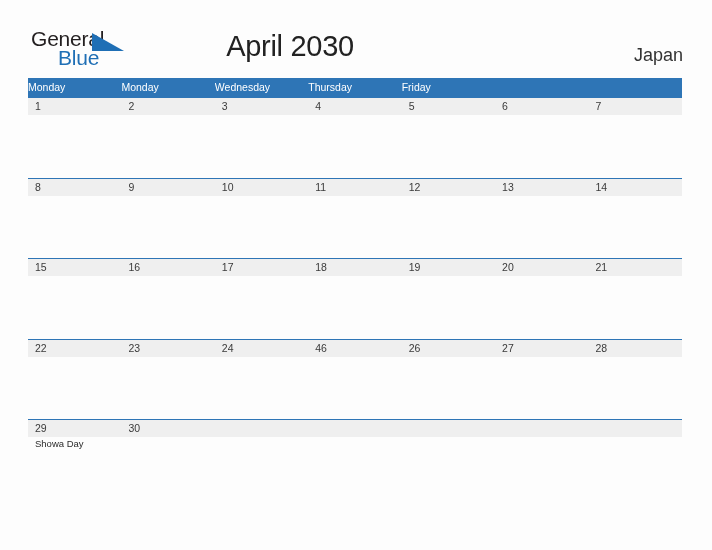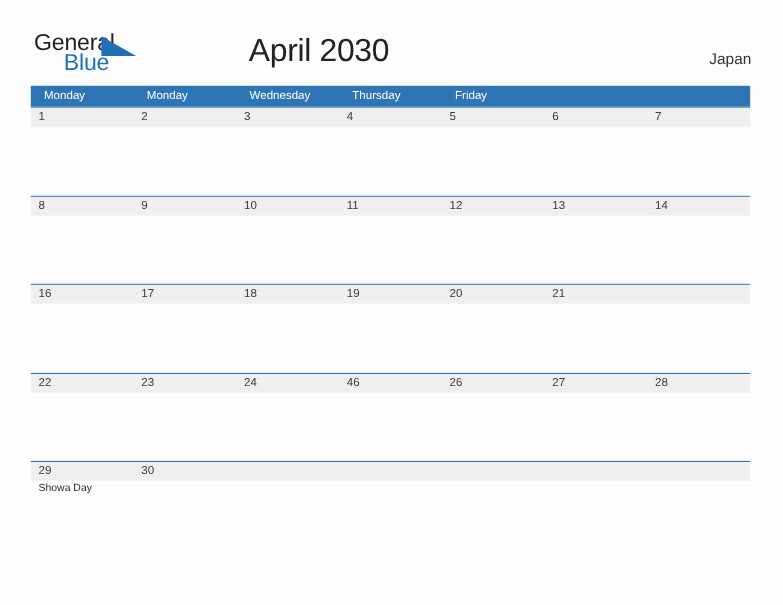--- a/index.html
+++ b/index.html
@@ -67,21 +67,21 @@
     text-align: center;
     font-size: 29px;
     color: #222222;
     letter-spacing: -0.3px;
   }
 
   .country {
     position: absolute;
     right: 29px;
     top: 45px;
-    font-size: 14px;
+    font-size: 18px;
     color: #333333;
     text-align: right;
   }
 
   
   .calendar {
     position: absolute;
     left: 28px;
     top: 78px;
     width: 654px;
@@ -89,21 +89,21 @@
 
   .weekdays {
     display: flex;
     width: 654px;
     height: 19px;
     background: #2e75b6;
   }
   .weekday {
     width: 93.43px;
     box-sizing: border-box;
-    padding-left: 12px;
+    padding-left: 0;
     font-size: 10.5px;
     color: #ffffff;
     line-height: 19px;
     white-space: nowrap;
     overflow: hidden;
   }
 
   .week {
     width: 654px;
     height: 80.5px;
@@ -251,20 +251,24 @@
         <span class="day-num">14</span>
         <span class="day-event"></span>
       </div>
     </div>
   </div>
 
   <div class="week">
     <div class="week-band"></div>
     <div class="week-cells">
       <div class="day">
+        <span class="day-num">15</span>
+        <span class="day-event"></span>
+      </div>
+      <div class="day">
         <span class="day-num">16</span>
         <span class="day-event"></span>
       </div>
       <div class="day">
         <span class="day-num">17</span>
         <span class="day-event"></span>
       </div>
       <div class="day">
         <span class="day-num">18</span>
         <span class="day-event"></span>

